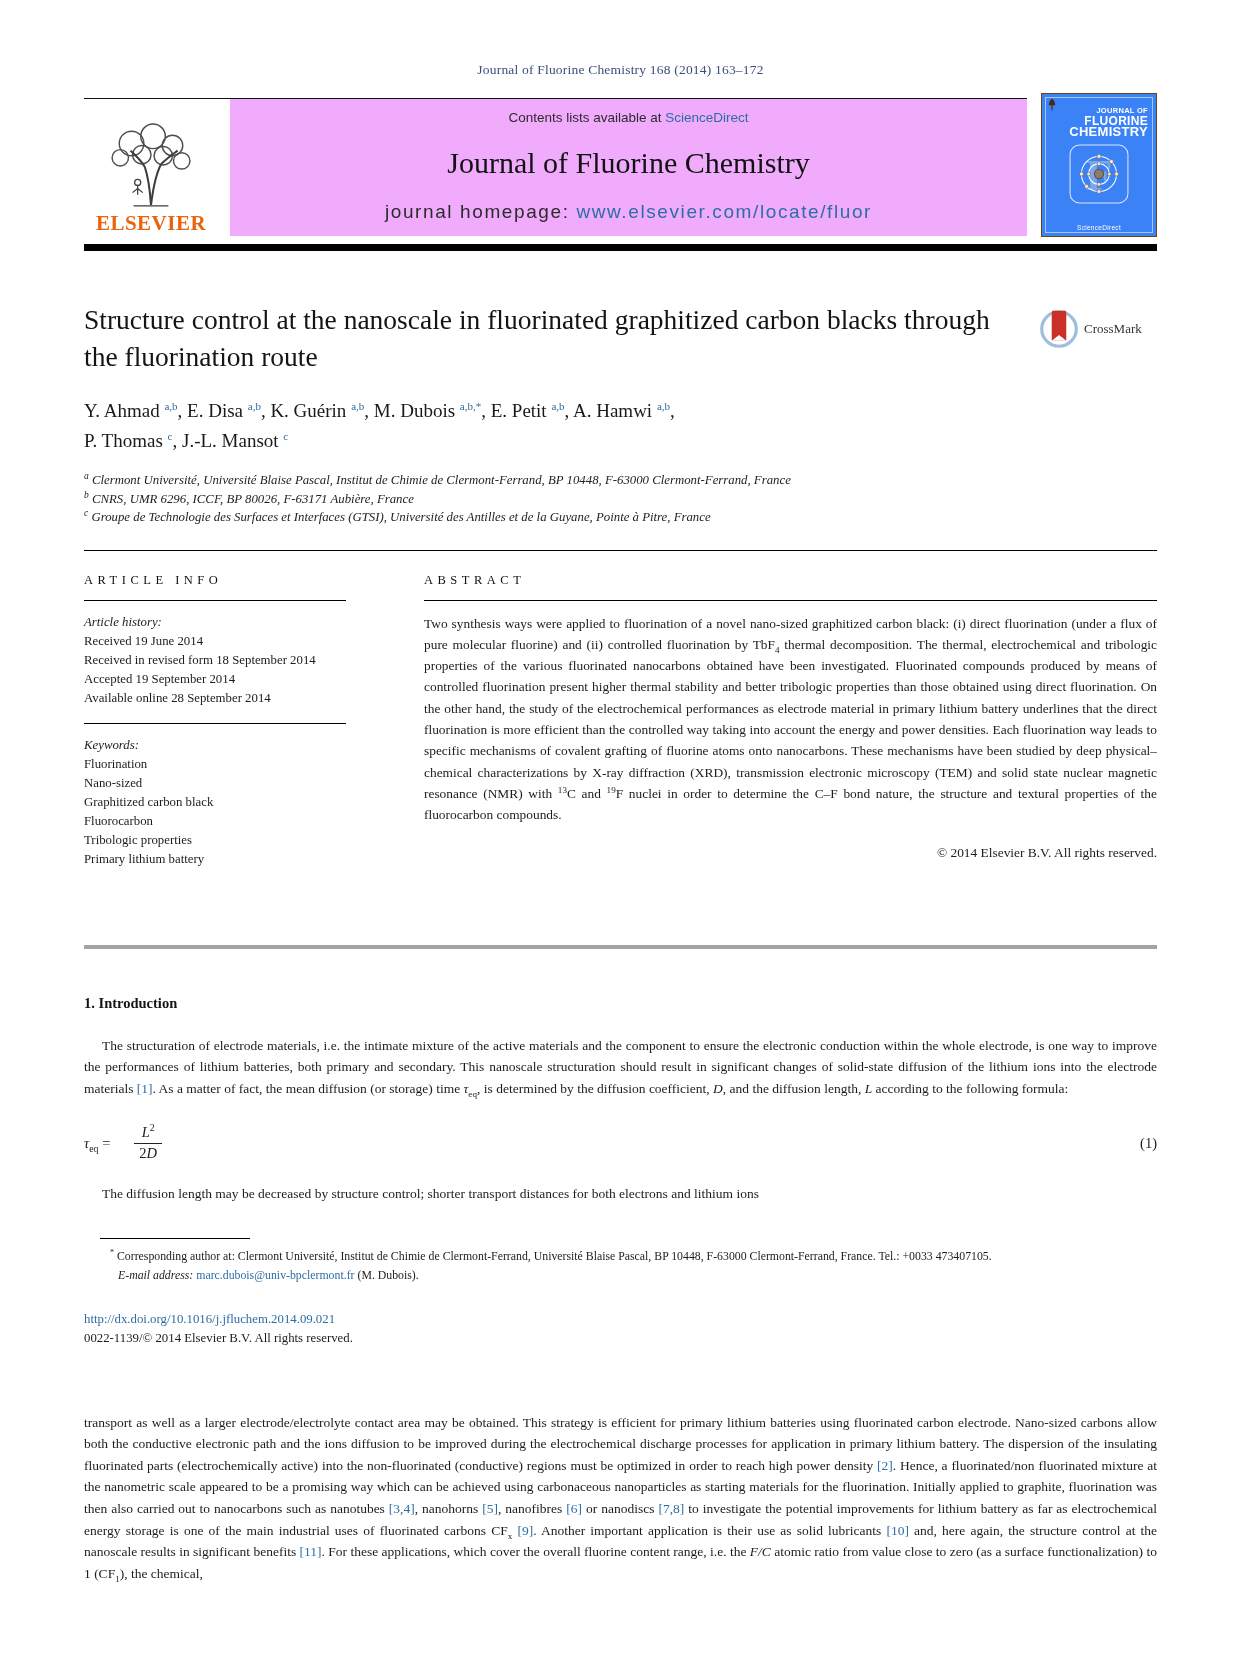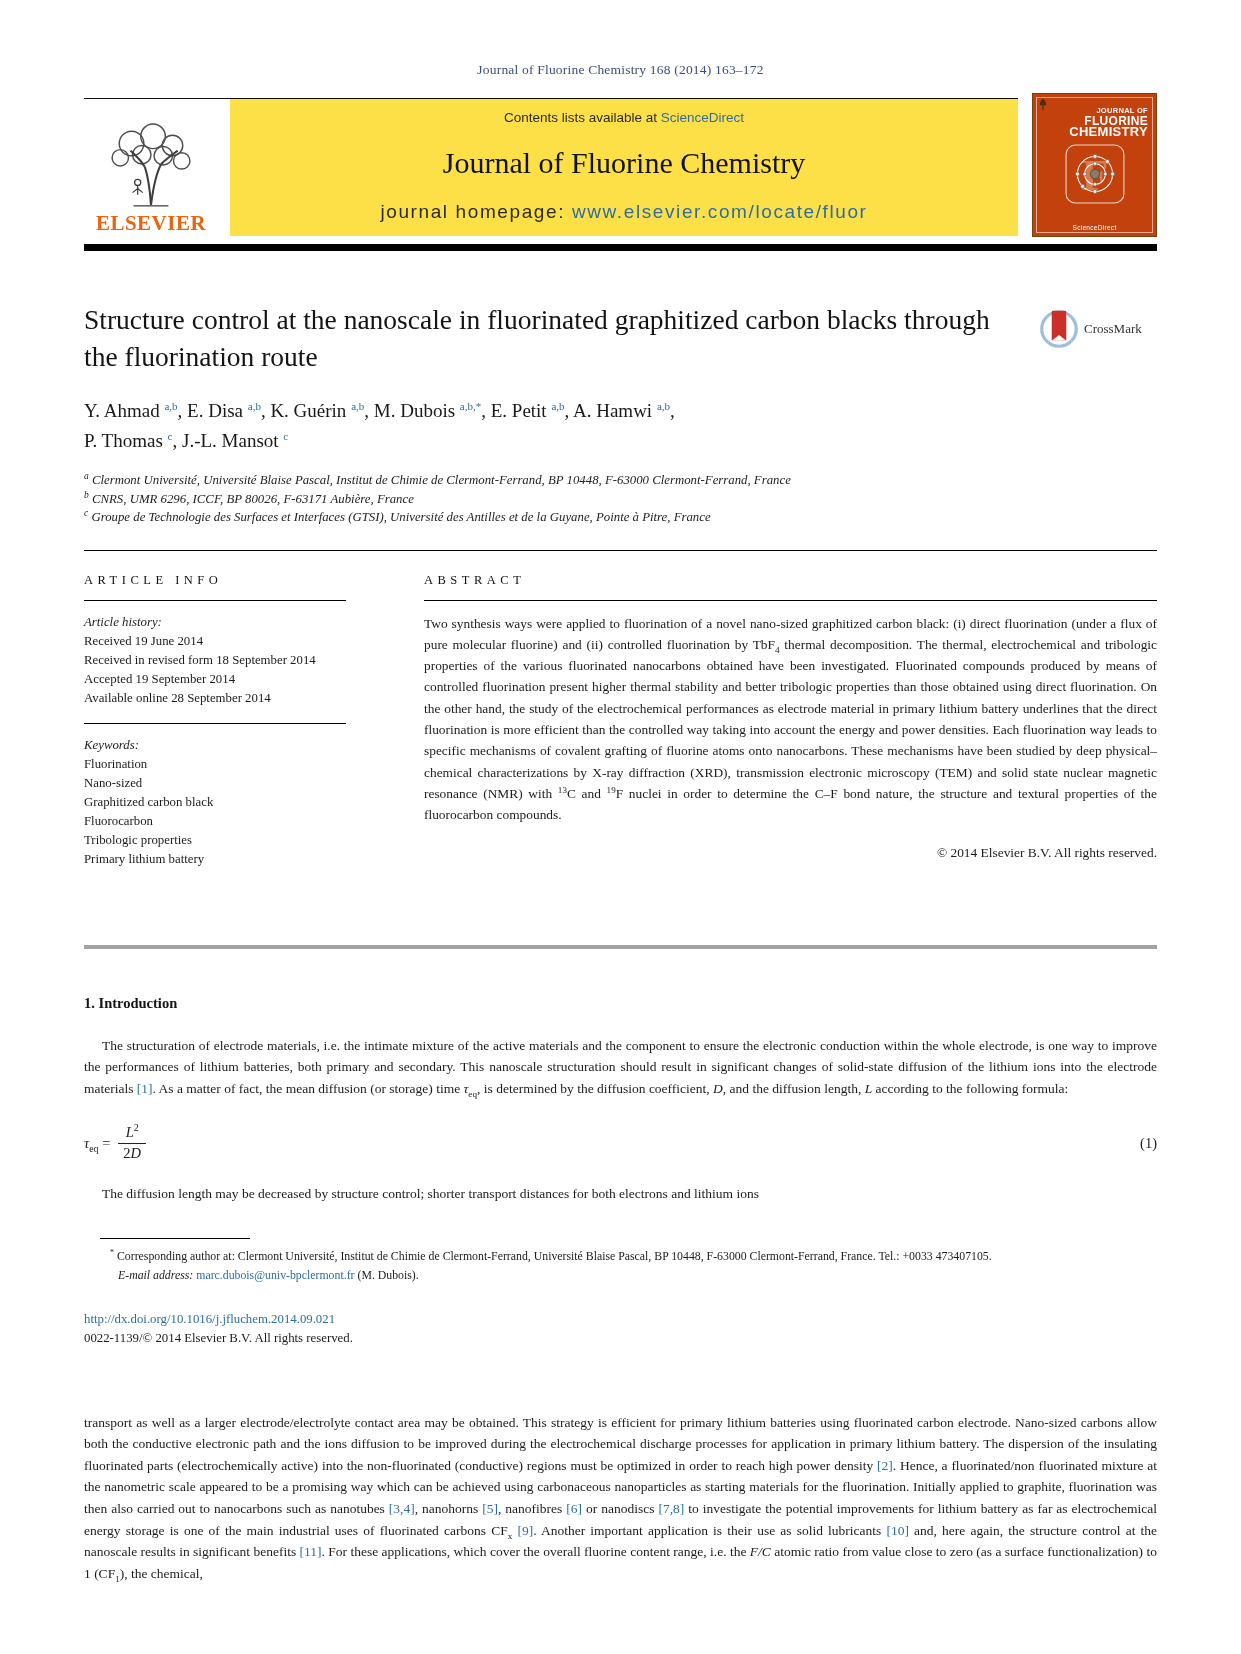--- a/index.html
+++ b/index.html
@@ -15,25 +15,25 @@
   sub{font-size:0.68em;line-height:0;}
 
   
   .citation{text-align:center;font-size:13.5px;color:#3c4e7c;letter-spacing:0.2px;}
   .header-row{display:flex;margin-top:20px;align-items:stretch;}
   .header-left{flex:1;display:flex;flex-direction:column;}
   .top-rule{border-top:1.5px solid #111;}
   .header-main{display:flex;height:137px;}
   .elsevier-logo{width:146px;display:flex;flex-direction:column;align-items:center;justify-content:flex-end;padding:4px 12px 0 0;box-sizing:border-box;}
   .elsevier-word{font-family:"Liberation Serif", serif;font-weight:bold;font-size:21px;color:#e8650f;letter-spacing:0.5px;margin-top:2px;}
-  .banner{flex:1;background:#fde047;display:flex;flex-direction:column;justify-content:space-between;align-items:center;padding:11px 10px 13px 10px;box-sizing:border-box;}
+  .banner{flex:1;background:#f0abfc;display:flex;flex-direction:column;justify-content:space-between;align-items:center;padding:11px 10px 13px 10px;box-sizing:border-box;}
   .banner-contents{font-family:"Liberation Sans", sans-serif;font-size:13.5px;color:#2b2b2b;}
   .banner-title{font-size:30px;color:#121212;}
   .banner-homepage{font-family:"Liberation Sans", sans-serif;font-size:19px;letter-spacing:1.6px;color:#2b2b2b;}
-  .cover{width:125px;height:144px;margin-left:14px;background:#c2410c;border:1px solid #6e4410;position:relative;box-sizing:border-box;flex-shrink:0;margin-top:-5px;}
+  .cover{width:116px;height:144px;margin-left:14px;background:#3b82f6;border:1px solid #6e4410;position:relative;box-sizing:border-box;flex-shrink:0;margin-top:-5px;}
   .cover-inner{position:absolute;inset:3px;border:1px solid rgba(255,255,255,0.55);}
   .cover-mark{position:absolute;top:3px;left:5px;}
   .cover-title{margin-top:13px;text-align:right;padding-right:8px;color:#fff;
     font-family:"Liberation Sans", sans-serif;font-weight:bold;}
   .cover-title .l1{font-size:7.5px;line-height:8px;letter-spacing:0.3px;}
   .cover-title .l2{font-size:12px;line-height:12px;letter-spacing:0.3px;}
   .cover-title .l3{font-size:13px;line-height:10px;letter-spacing:0.3px;}
   .cover-atom{width:62px;margin:6px auto 0 auto;display:block;}
   .cover-foot{position:absolute;bottom:5px;left:0;width:100%;text-align:center;color:#fff;
     font-family:"Liberation Sans", sans-serif;font-size:6.5px;letter-spacing:0.3px;}
@@ -63,21 +63,21 @@
   .abstract-copyright{text-align:right;font-size:13.4px;margin-top:20px;}
 
   
   .columns{display:flex;gap:24px;margin-top:46px;flex-direction:column;}
   .col{flex:1;min-width:0;}
   .col-right{padding-top:39px;}
   .sec-heading{font-size:14.5px;font-weight:bold;margin:0 0 23px 0;color:#141414;}
   .body-text{margin:0;font-size:13.5px;line-height:21.6px;text-align:justify;}
   .indent{text-indent:18px;}
   .formula{display:flex;align-items:center;margin:25px 0 21px 0;font-size:14.5px;}
-  .f-lhs{margin-right:8px;}
+  .f-lhs{margin-right:24px;}
   .frac{display:inline-flex;flex-direction:column;text-align:center;line-height:1.2;}
   .frac .num{padding:0 5px 1px 5px;border-bottom:1.2px solid #222;}
   .frac .den{padding:1px 5px 0 5px;}
   .f-number{margin-left:auto;}
   .footnote{margin-top:33px;margin-left:16px;}
   .footnote-rule{width:150px;border-top:1px solid #000;margin-bottom:9px;}
   .footnote p{margin:0;font-size:11.8px;line-height:17.5px;text-align:justify;}
   .fn-star{text-indent:10px;}
   .fn-email{text-indent:18px;margin-top:2px !important;}
   .doi-block{margin-top:25px;font-size:12.8px;line-height:19.5px;}

